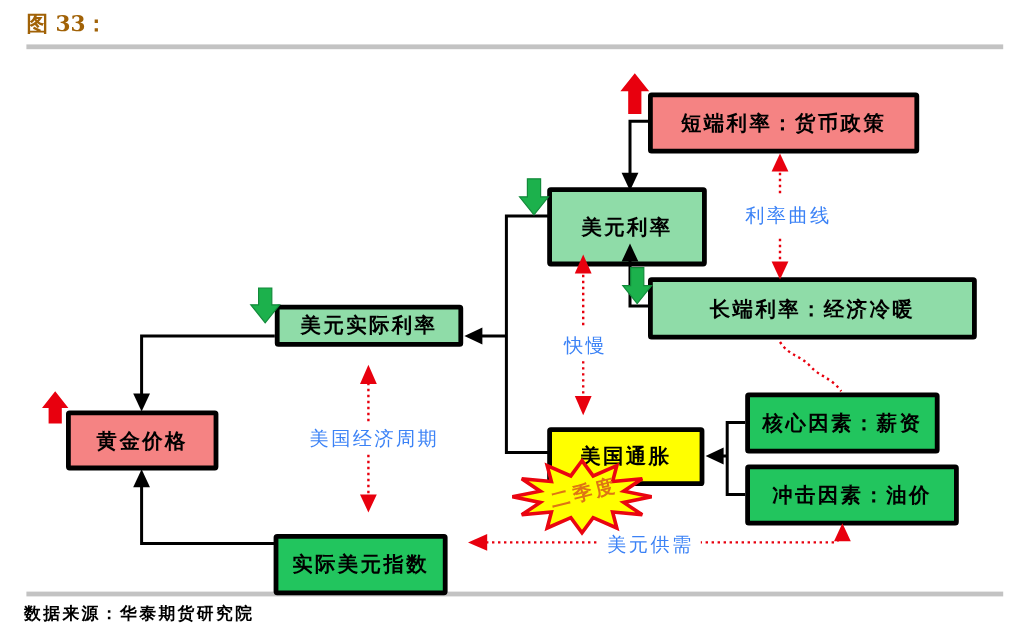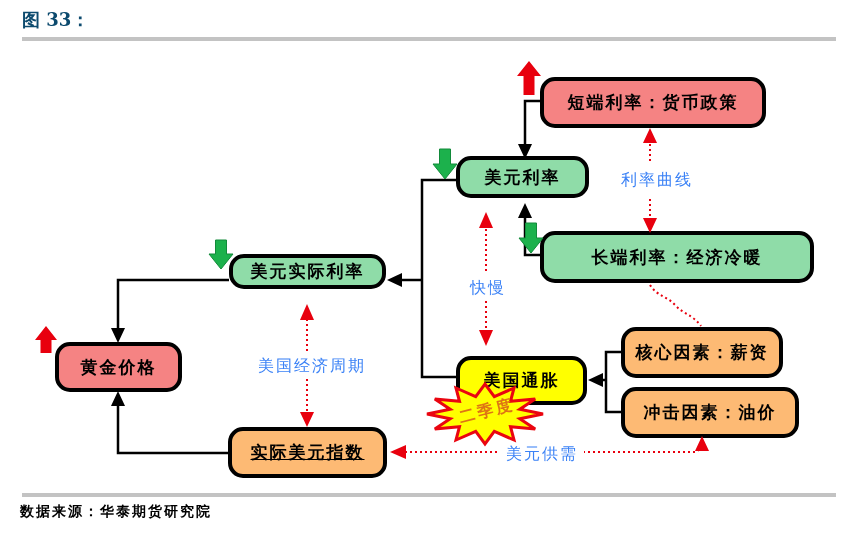--- a/index.html
+++ b/index.html
@@ -1,65 +1,65 @@
 <!DOCTYPE html>
 <html><head>
 <meta charset="utf-8">
 <style>
   html,body{margin:0;padding:0;}
   body{
     width:858px;height:537px;position:relative;background:#ffffff;overflow:hidden;
     font-family:"DejaVu Serif","Liberation Serif",serif;
   }
   .title-row{position:absolute;left:22px;top:8px;width:814px;display:flex;align-items:baseline;}
-  .fig-label{font-size:18px;font-weight:bold;color:#0c4a6e;margin-right:30px;white-space:nowrap;}
+  .fig-label{font-size:18px;font-weight:bold;color:#a16207;margin-right:30px;white-space:nowrap;}
   .fig-title{font-size:18px;font-weight:bold;color:#000;letter-spacing:1px;white-space:nowrap;}
   .sep{position:absolute;left:22px;width:814px;height:4px;background:#c3c3c3;}
   .sep.top{top:37px;}
   .sep.bottom{top:493px;}
   .source-row{position:absolute;left:20px;top:503px;font-size:14px;font-weight:bold;color:#000;letter-spacing:2px;}
 
   .node{
-    position:absolute;box-sizing:border-box;border:4px solid #000;border-radius:15px;
+    position:absolute;box-sizing:border-box;border:4px solid #000;border-radius:3px;
     display:flex;align-items:center;justify-content:center;
     font-size:17px;font-weight:bold;color:#000;letter-spacing:2px;white-space:nowrap;
     z-index:2;
   }
   .node.pink{background:#F58383;}
   .node.green{background:#8FDCA8;}
   .node.yellow{background:#FFFF00;}
-  .node.white{background:#fdba74;}
+  .node.white{background:#22c55e;}
 
   .edge-label{
     position:absolute;z-index:6;font-size:16px;color:#3b82f6;letter-spacing:2px;
     text-align:center;white-space:nowrap;background:#fff;padding:0 2px;
   }
   .badge-label{
     position:absolute;z-index:8;font-size:16px;font-weight:bold;color:#DE7414;
     letter-spacing:3px;transform:rotate(-14deg);white-space:nowrap;text-align:center;
   }
   svg.layer{position:absolute;left:0;top:0;z-index:5;pointer-events:none;}
 </style>
 </head>
 <body>
 
 <div class="title-row">
   <span class="fig-label">图 33：</span>
 </div>
 <div class="sep top"></div>
 
 <div class="node pink" style="left:540px;top:77px;width:226px;height:51px;">短端利率：货币政策</div>
-<div class="node green" style="left:456px;top:156px;width:133px;height:42px;">美元利率</div>
+<div class="node green" style="left:456px;top:156px;width:133px;height:66px;">美元利率</div>
 <div class="node green" style="left:540px;top:231px;width:274px;height:52px;">长端利率：经济冷暖</div>
 <div class="node green" style="left:229px;top:254px;width:157px;height:35px;">美元实际利率</div>
 <div class="node pink" style="left:55px;top:342px;width:127px;height:50px;">黄金价格</div>
 <div class="node yellow" style="left:456px;top:356px;width:131px;height:49px;">美国通胀</div>
 <div class="node white" style="left:621px;top:327px;width:162px;height:51px;">核心因素：薪资</div>
 <div class="node white" style="left:621px;top:387px;width:178px;height:51px;">冲击因素：油价</div>
-<div class="node white" style="left:228px;top:427px;width:159px;height:51px;text-decoration:underline;">实际美元指数</div>
+<div class="node white" style="left:228px;top:445px;width:145px;height:51px;">实际美元指数</div>
 
 <svg class="layer" width="858" height="537" viewBox="0 0 858 537">
 
   <g stroke="#000000" stroke-width="2.5" fill="none">
     <polyline points="541,101 525,101 525,146"></polyline>
     <polyline points="541,255 525,255 525,216"></polyline>
     <polyline points="457,180 422,180 422,377 457,377"></polyline>
     <line x1="422" y1="280" x2="400" y2="280"></line>
     <polyline points="229,280 118,280 118,330"></polyline>
     <polyline points="229,453 118,453 118,404"></polyline>

